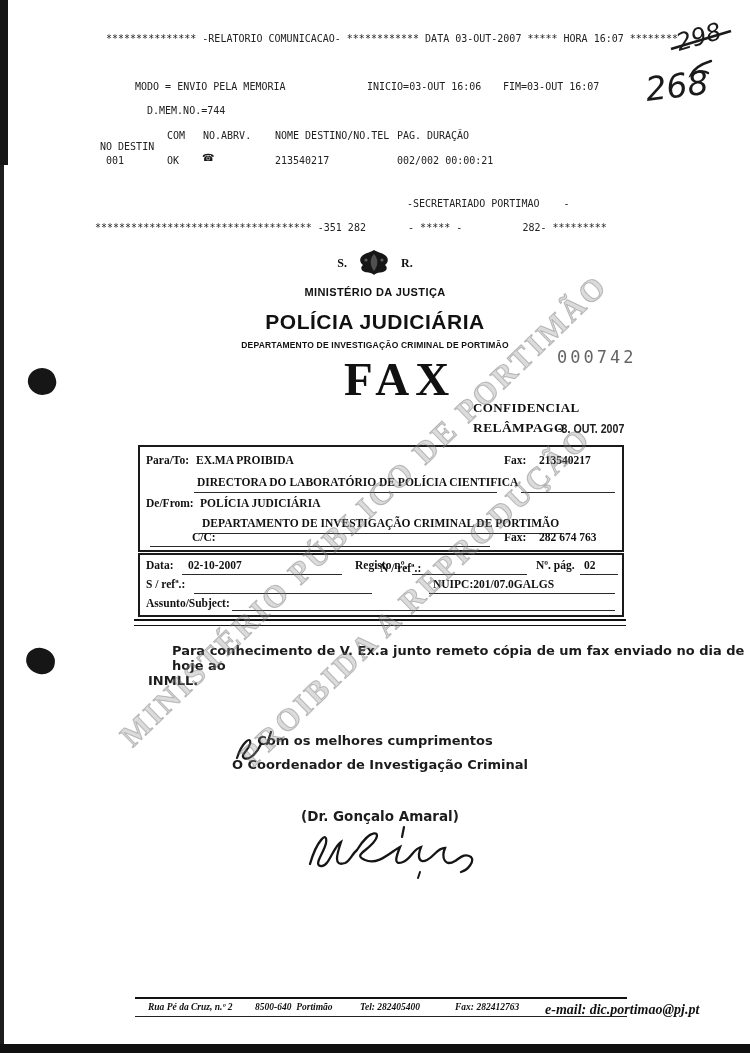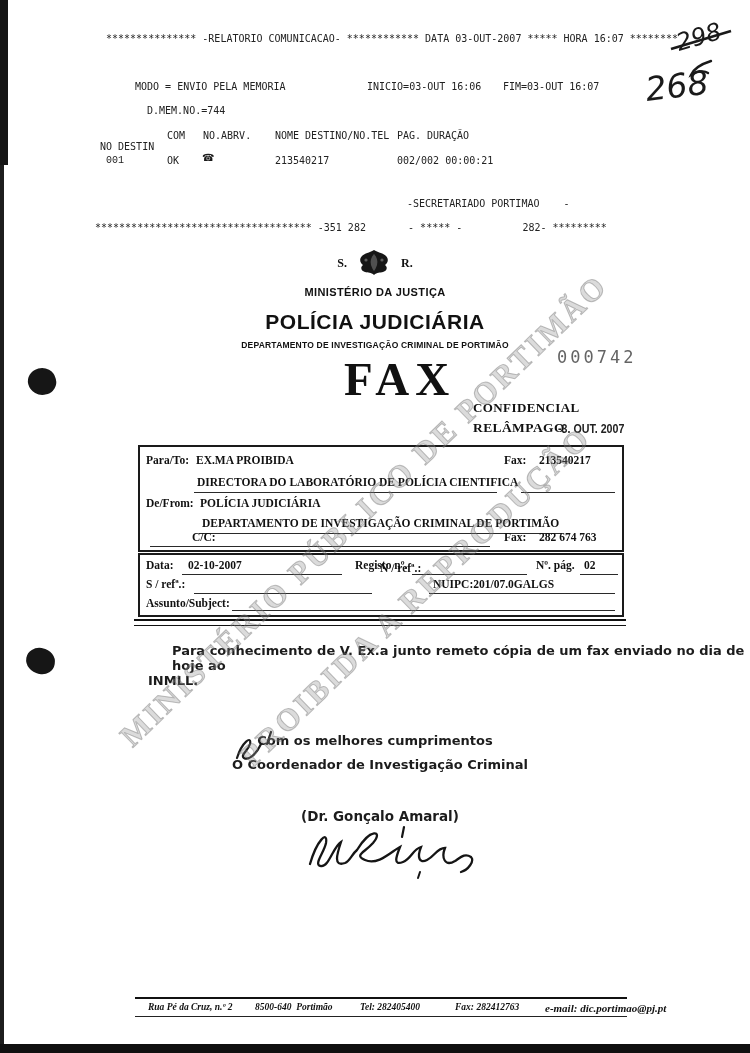--- a/index.html
+++ b/index.html
@@ -40,21 +40,21 @@
 <div>
   <span class="abs mono" style="left:100px;top:130px;margin-top:11px;">NO DESTIN</span>
   <span class="abs mono" style="left:167px;top:130px;">COM</span>
   <span class="abs mono" style="left:203px;top:130px;">NO.ABRV.</span>
   <span class="abs mono" style="left:275px;top:130px;">NOME DESTINO/NO.TEL</span>
   <span class="abs mono" style="left:397px;top:130px;">PAG.</span>
   <span class="abs mono" style="left:427px;top:130px;">DURAÇÃO</span>
 </div>
 
 <div>
-  <span class="abs mono" style="left:106px;top:155px;font-family:Liberation Mono, monospace;">001</span>
+  <span class="abs mono" style="left:106px;top:155px;">001</span>
   <span class="abs mono" style="left:167px;top:155px;">OK</span>
   <span class="abs" style="left:202px;top:152px;font-size:10px;">☎</span>
   <span class="abs mono" style="left:275px;top:155px;">213540217</span>
   <span class="abs mono" style="left:397px;top:155px;">002/002 00:00:21</span>
 </div>
 
 <div class="abs mono" style="left:407px;top:198px;">-SECRETARIADO PORTIMAO    -</div>
 <div class="abs mono" style="left:95px;top:222px;">************************************ -351 282       - ***** -          282- *********</div>
 
 <svg class="abs" style="left:645px;top:15px;" width="100" height="100" viewBox="0 0 100 100">
@@ -144,15 +144,15 @@
   <path d="M104,7 L102,17" fill="none" stroke="#151515" stroke-width="2.2" stroke-linecap="round"></path>
   <path d="M120,52 L118,58" fill="none" stroke="#151515" stroke-width="2" stroke-linecap="round"></path>
 </svg>
 
 <div class="abs" style="left:135px;top:997px;width:492px;height:0;border-top:2px solid #111;"></div>
 <div>
   <span class="abs serifb" style="left:148px;top:1002px;font-size:9.5px;font-style:italic;">Rua Pé da Cruz, n.º 2</span>
   <span class="abs serifb" style="left:255px;top:1002px;font-size:9.5px;font-style:italic;white-space:pre;">8500-640  Portimão</span>
   <span class="abs serifb" style="left:360px;top:1002px;font-size:9.5px;font-style:italic;">Tel: 282405400</span>
   <span class="abs serifb" style="left:455px;top:1002px;font-size:9.5px;font-style:italic;">Fax: 282412763</span>
-  <span class="abs serifb" style="left:545px;top:1002px;font-size:11px;font-style:italic;">e-mail: dic.portimao@pj.pt</span>
+  <span class="abs serifb" style="left:545px;top:1002px;font-size:14px;font-style:italic;">e-mail: dic.portimao@pj.pt</span>
 </div>
 <div class="abs" style="left:135px;top:1016px;width:492px;height:0;border-top:1.5px solid #222;"></div>
 
 </body></html>

